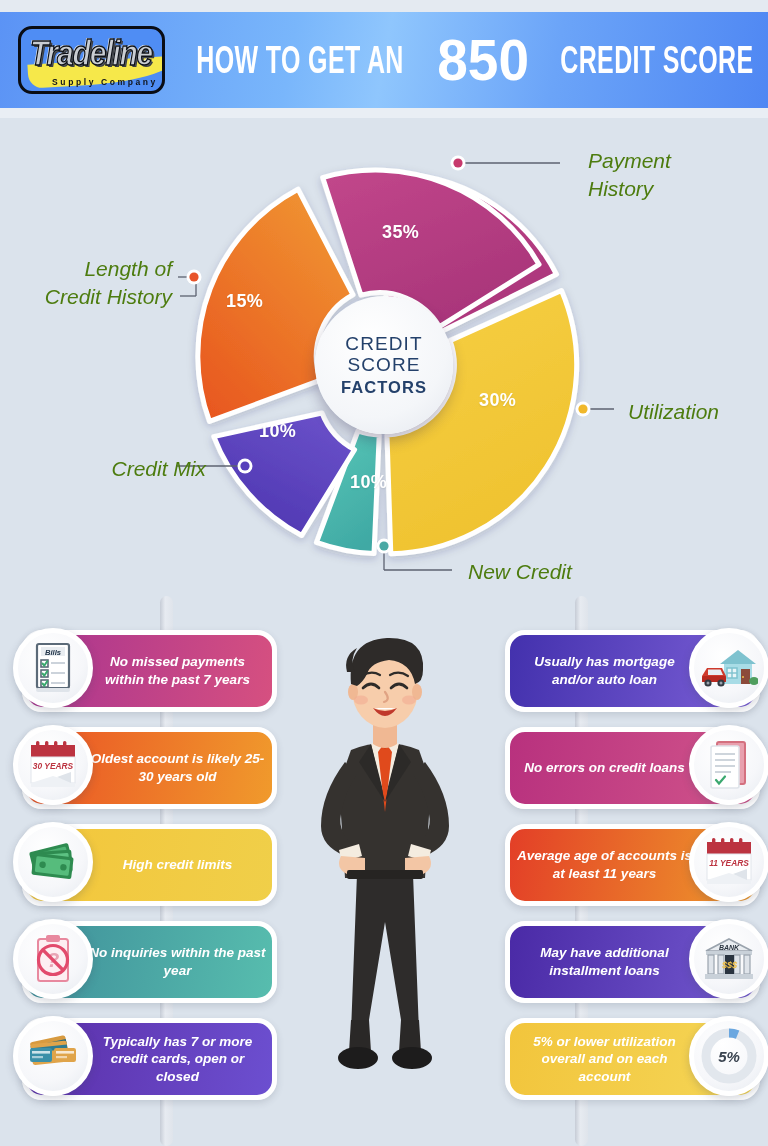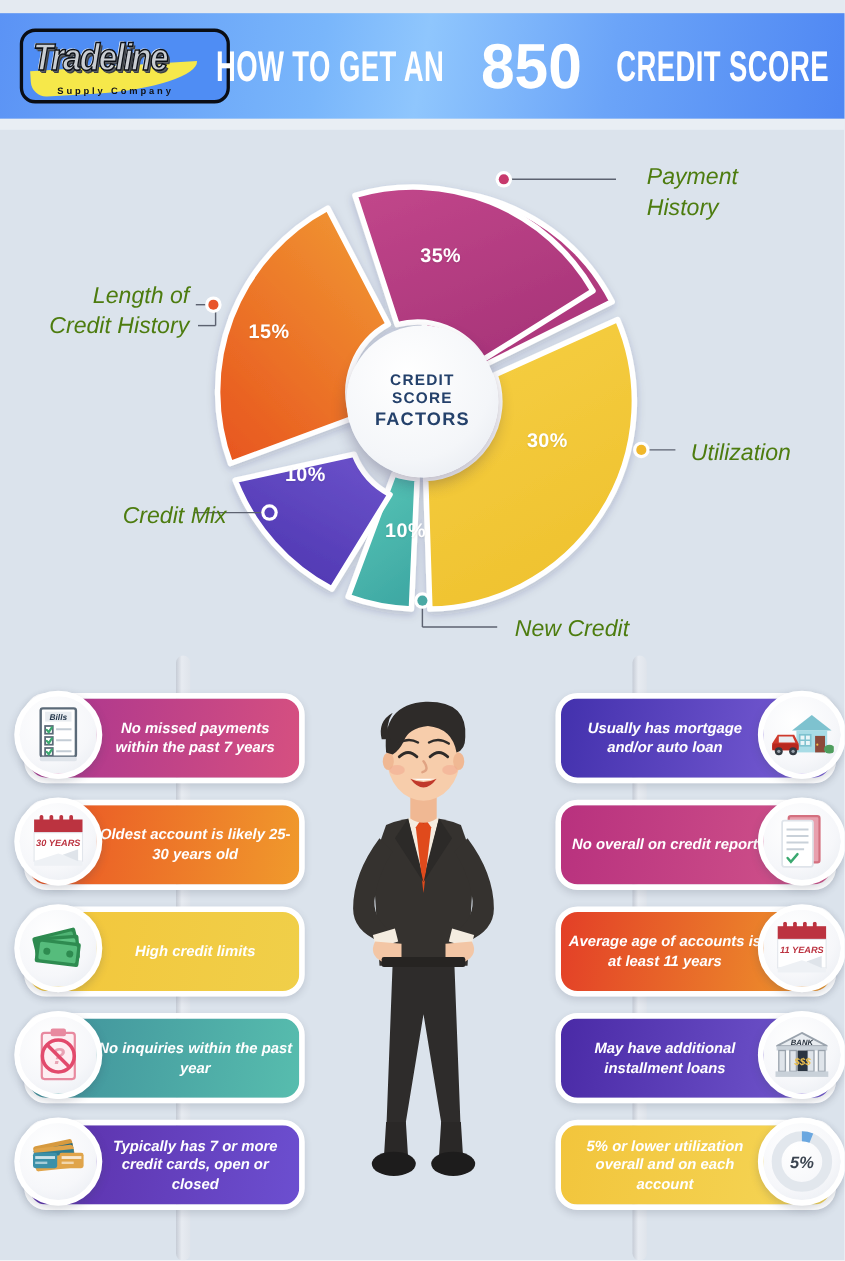--- a/index.html
+++ b/index.html
@@ -27,21 +27,21 @@
     display: flex; align-items: center;
   }
   .header-gap-bot {
     position: absolute; left: 0; top: 108px; width: 768px; height: 10px;
     background: #e9eef4;
   }
 
   
   .logo-box {
     position: absolute; left: 18px; top: 26px;
-    width: 191px; height: 68px;
+    width: 147px; height: 68px;
     background: #4f8df4;
     border: 3px solid #0a0d14;
     border-radius: 14px;
     overflow: hidden;
   }
   .logo-swoosh {
     position: absolute; left: 7px; top: 31px; width: 152px; height: 24px;
     background: #f6e84a;
     border-radius: 0 0 60% 14px / 0 0 100% 60%;
     transform: rotate(-3.5deg);
@@ -91,21 +91,21 @@
     position: absolute;
     left: 315px; top: 178px; width: 138px; height: 138px;
     border-radius: 50%;
     background: radial-gradient(circle at 40% 32%, #ffffff 0%, #f4f6f9 62%, #e3e7ee 100%);
     box-shadow: 0 7px 14px rgba(40,30,70,0.30);
     display: flex; flex-direction: column; align-items: center; justify-content: center;
     text-align: center;
     z-index: 6;
   }
   .pc-l1, .pc-l2 {
-    color: #24416b; font-weight: bold; font-size: 14px;
+    color: #24416b; font-weight: normal; font-size: 19px;
     letter-spacing: 1.1px; line-height: 1.13;
   }
   .pc-l3 {
     color: #24416b; font-weight: bold; font-size: 16.5px;
     letter-spacing: 1.1px; line-height: 1.25; margin-top: 1px;
   }
   .pct {
     position: absolute; color: #ffffff; font-weight: bold;
     font-size: 18px; letter-spacing: 0.4px;
     text-shadow: 0 1px 2px rgba(0,0,0,0.10);
@@ -429,21 +429,21 @@
           <rect x="6" y="7" width="28" height="42" rx="2" fill="#ffffff" stroke="#dfe4ea" stroke-width="1.6"></rect>
           <g stroke="#c9d1d9" stroke-width="1.8">
             <line x1="10" y1="15" x2="30" y2="15"></line>
               <line x1="10" y1="21" x2="30" y2="21"></line>
             <line x1="10" y1="27" x2="30" y2="27"></line>
               <line x1="10" y1="33" x2="26" y2="33"></line>
           </g>
           <path d="M11 41 L14 44.5 L20 37.5" stroke="#3aa86f" stroke-width="2.2" fill="none" stroke-linecap="round"></path>
         </svg>
       </div>
-      <div class="card-text">No overall on credit report</div>
+      <div class="card-text">No errors on credit loans</div>
     </div>
 
     <div class="card right" style="left: 505px; top: 228px; background: linear-gradient(100deg, rgb(227, 63, 39) 0%, rgb(238, 154, 44) 100%);">
       <div class="icon-bubble">
         <svg width="52" height="48" viewBox="0 0 52 48">
           <rect x="4" y="4" width="44" height="12" fill="#bc3340"></rect>
           <g fill="#bc3340">
               <rect x="9" y="0" width="3.4" height="6" rx="1.6"></rect>
               <rect x="18" y="0" width="3.4" height="6" rx="1.6"></rect>
               <rect x="27" y="0" width="3.4" height="6" rx="1.6"></rect>

